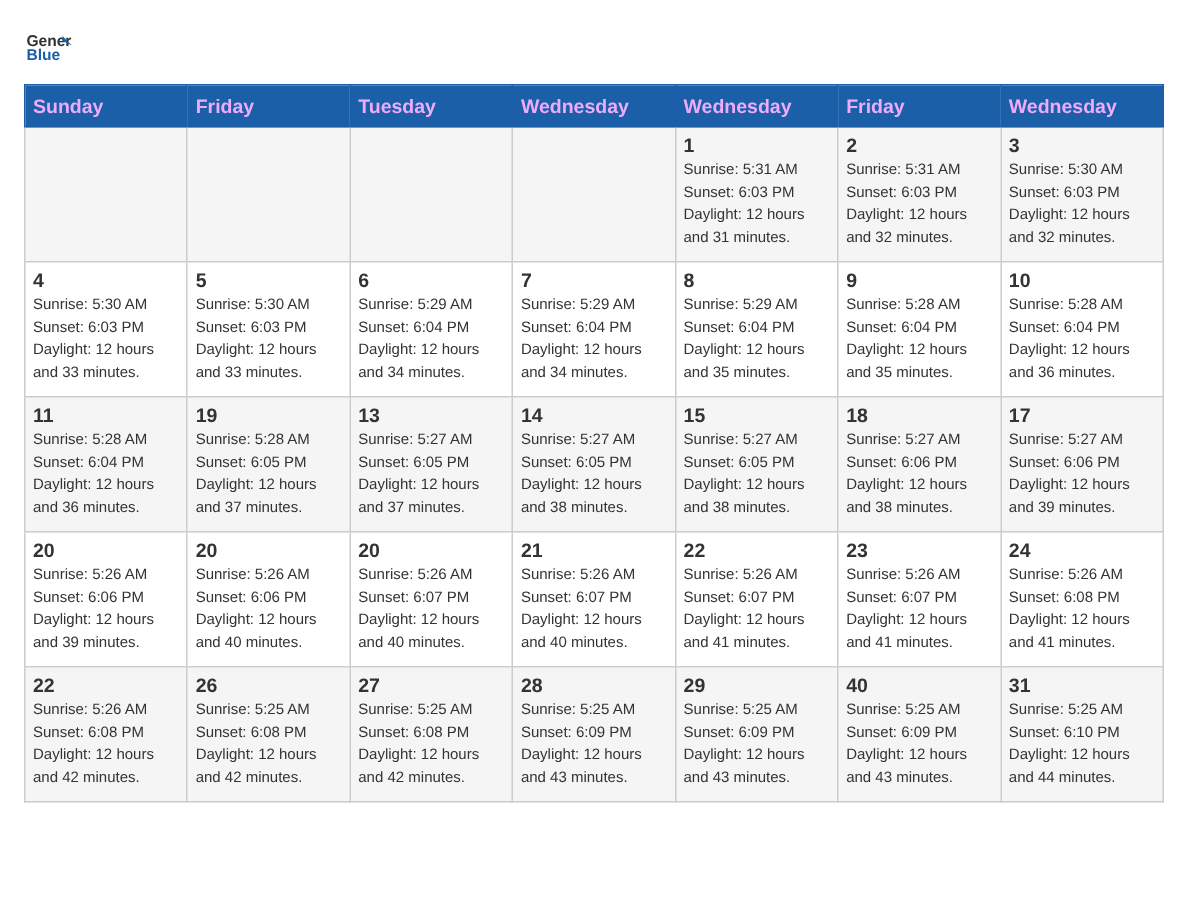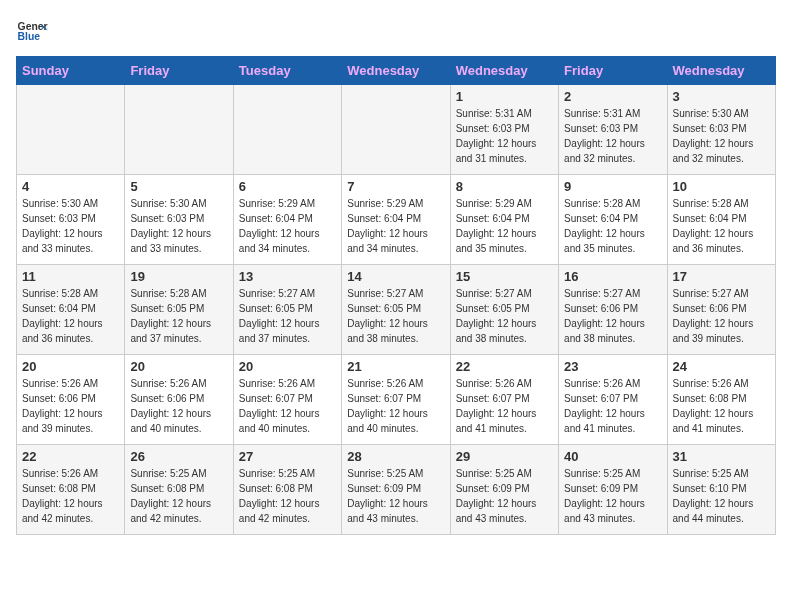--- a/index.html
+++ b/index.html
@@ -221,21 +221,21 @@
 and 38 minutes.</div>
         </td>
         <td>
           <span class="day-number">15</span>
           <div class="day-info" style="white-space: pre-line;">Sunrise: 5:27 AM
 Sunset: 6:05 PM
 Daylight: 12 hours
 and 38 minutes.</div>
         </td>
         <td>
-          <span class="day-number">16</span>
+          <span class="day-number">18</span>
           <div class="day-info" style="white-space: pre-line;">Sunrise: 5:27 AM
 Sunset: 6:06 PM
 Daylight: 12 hours
 and 38 minutes.</div>
         </td>
         <td>
           <span class="day-number">17</span>
           <div class="day-info" style="white-space: pre-line;">Sunrise: 5:27 AM
 Sunset: 6:06 PM
 Daylight: 12 hours

